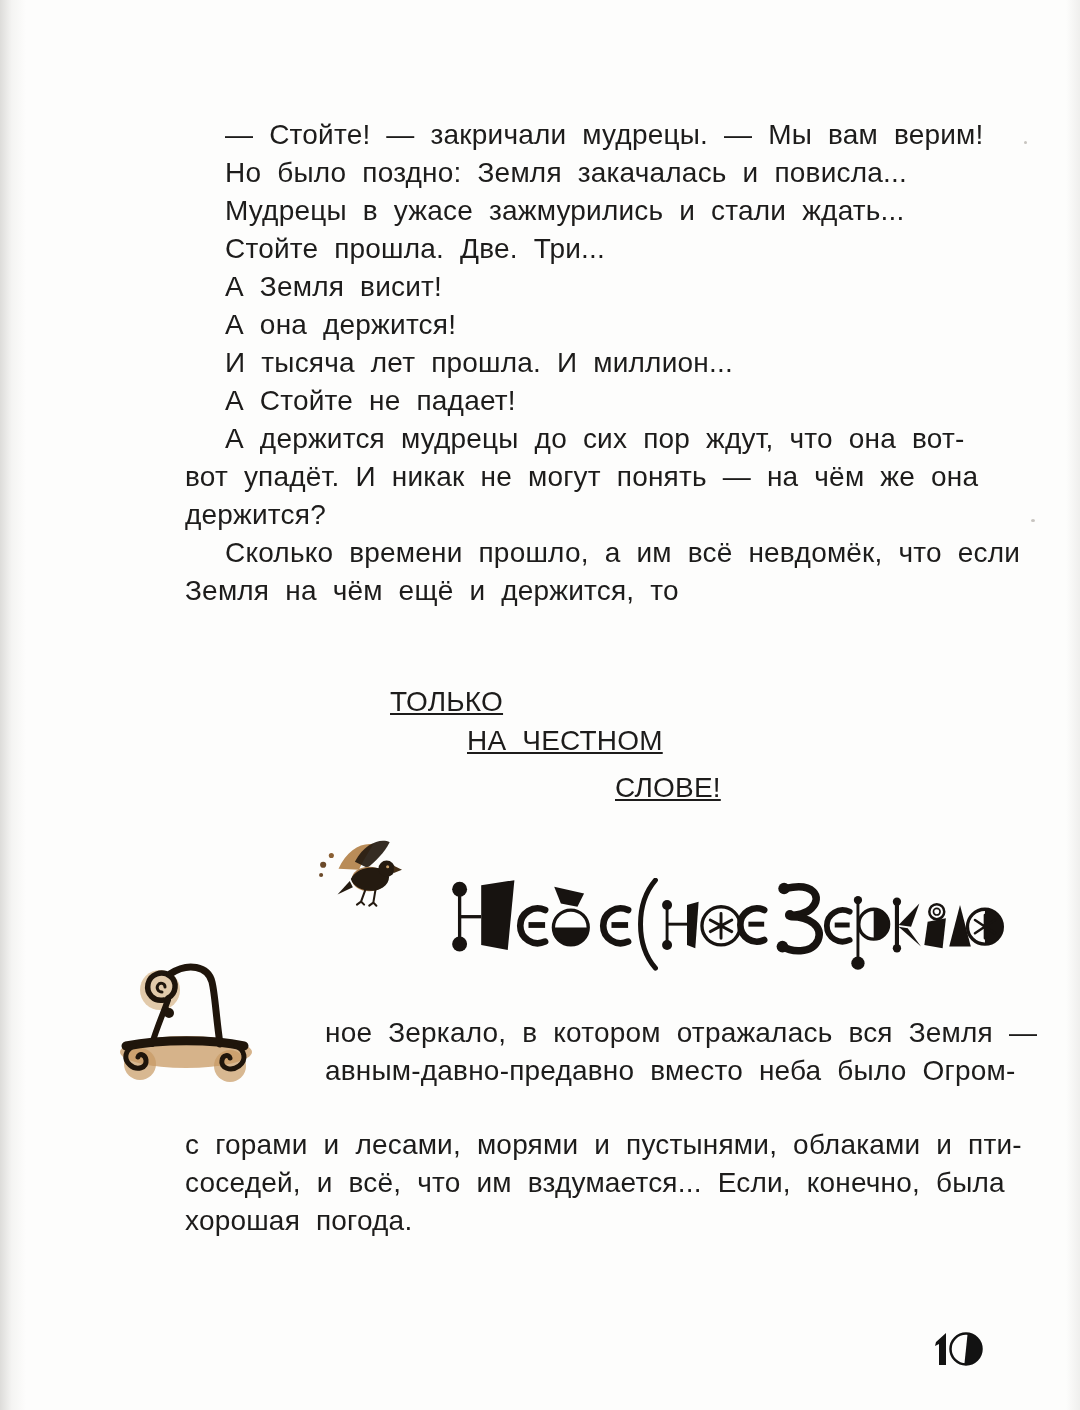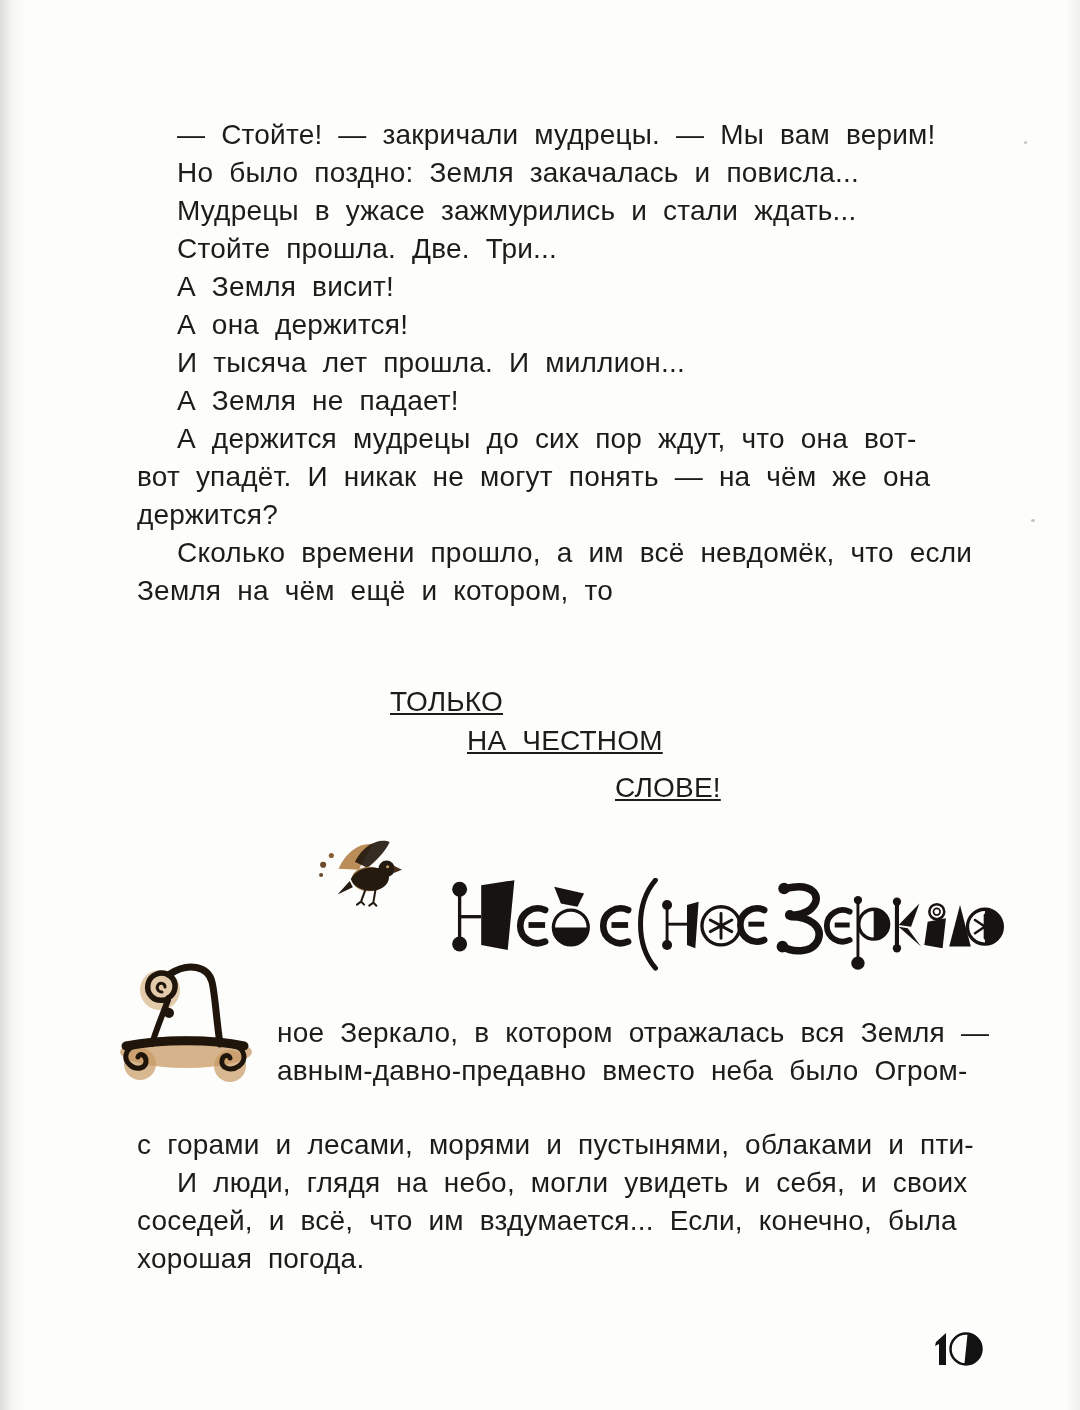--- a/index.html
+++ b/index.html
@@ -22,20 +22,21 @@
   #page::after{
     content:"";position:absolute;right:0;top:0;bottom:0;width:14px;
     background:linear-gradient(270deg,rgba(120,118,110,.10),rgba(0,0,0,0));
     pointer-events:none;
   }
   .tline{
     height:38px;line-height:38px;
     font-size:28px;color:#1d1c1b;
     letter-spacing:.2px;word-spacing:8px;
     white-space:nowrap;
+    margin-left:48px;
   }
   .tline.indent{padding-left:40px;}
   #story-block{position:absolute;left:137px;top:116px;width:860px;}
   #staircase{position:absolute;left:137px;top:682px;width:860px;}
   #staircase .tline{height:39px;line-height:39px;text-decoration:underline;}
   #bird{position:absolute;left:316px;top:834px;width:86px;height:78px;}
   #chapter-title{position:absolute;left:448px;top:878px;width:556px;height:94px;}
   #chapter-title svg{display:block;width:556px;height:94px;}
   #dropcap{position:absolute;left:112px;top:956px;width:148px;height:142px;}
   #para1-block{position:absolute;left:277px;top:1014px;width:700px;}
@@ -59,31 +60,31 @@
 
       <div class="tline indent">Стойте прошла. Две. Три...</div>
 
       <div class="tline indent">А Земля висит!</div>
 
 
       <div class="tline indent">А она держится!</div>
 
       <div class="tline indent">И тысяча лет прошла. И миллион...</div>
 
-      <div class="tline indent">А Земля не падает!</div>
+      <div class="tline indent">А Стойте не падает!</div>
 
       <div class="tline indent">А держится мудрецы до сих пор ждут, что она вот-</div>
 
       <div class="tline">вот упадёт. И никак не могут понять — на чём же она</div>
 
       <div class="tline">держится?</div>
 
       <div class="tline indent">Сколько времени прошло, а им всё невдомёк, что если</div>
 
-      <div class="tline">Земля на чём ещё и котором, то</div>
+      <div class="tline">Земля на чём ещё и держится, то</div>
     </div>
 
   <div id="staircase">
 
       <div class="tline" style="margin-left: 253px;">ТОЛЬКО</div>
 
       <div class="tline" style="margin-left: 330px;">НА ЧЕСТНОМ</div>
 
       <div class="tline" style="margin-left: 478px; margin-top: 8px;">СЛОВЕ!</div>
     </div>
@@ -200,21 +201,20 @@
       <div class="tline">ное Зеркало, в котором отражалась вся Земля —</div>
 
       <div class="tline">авным-давно-предавно вместо неба было Огром-</div>
     </div>
 
   <div id="para2-block">
 
       <div class="tline">с горами и лесами, морями и пустынями, облаками и пти-</div>
 
 
-      <div class="tline indent">И люди, глядя на небо, могли увидеть и себя, и своих</div>
 
       <div class="tline">соседей, и всё, что им вздумается... Если, конечно, была</div>
 
       <div class="tline">хорошая погода.</div>
     </div>
 
   <div id="page-number">
     <span class="visually-hidden">10</span>
     <svg viewBox="0 0 60 40" xmlns="http://www.w3.org/2000/svg" aria-hidden="true">
       <polygon points="6,13 16,4 16,36 9,36 9,15 5,17" fill="#121212"></polygon>

